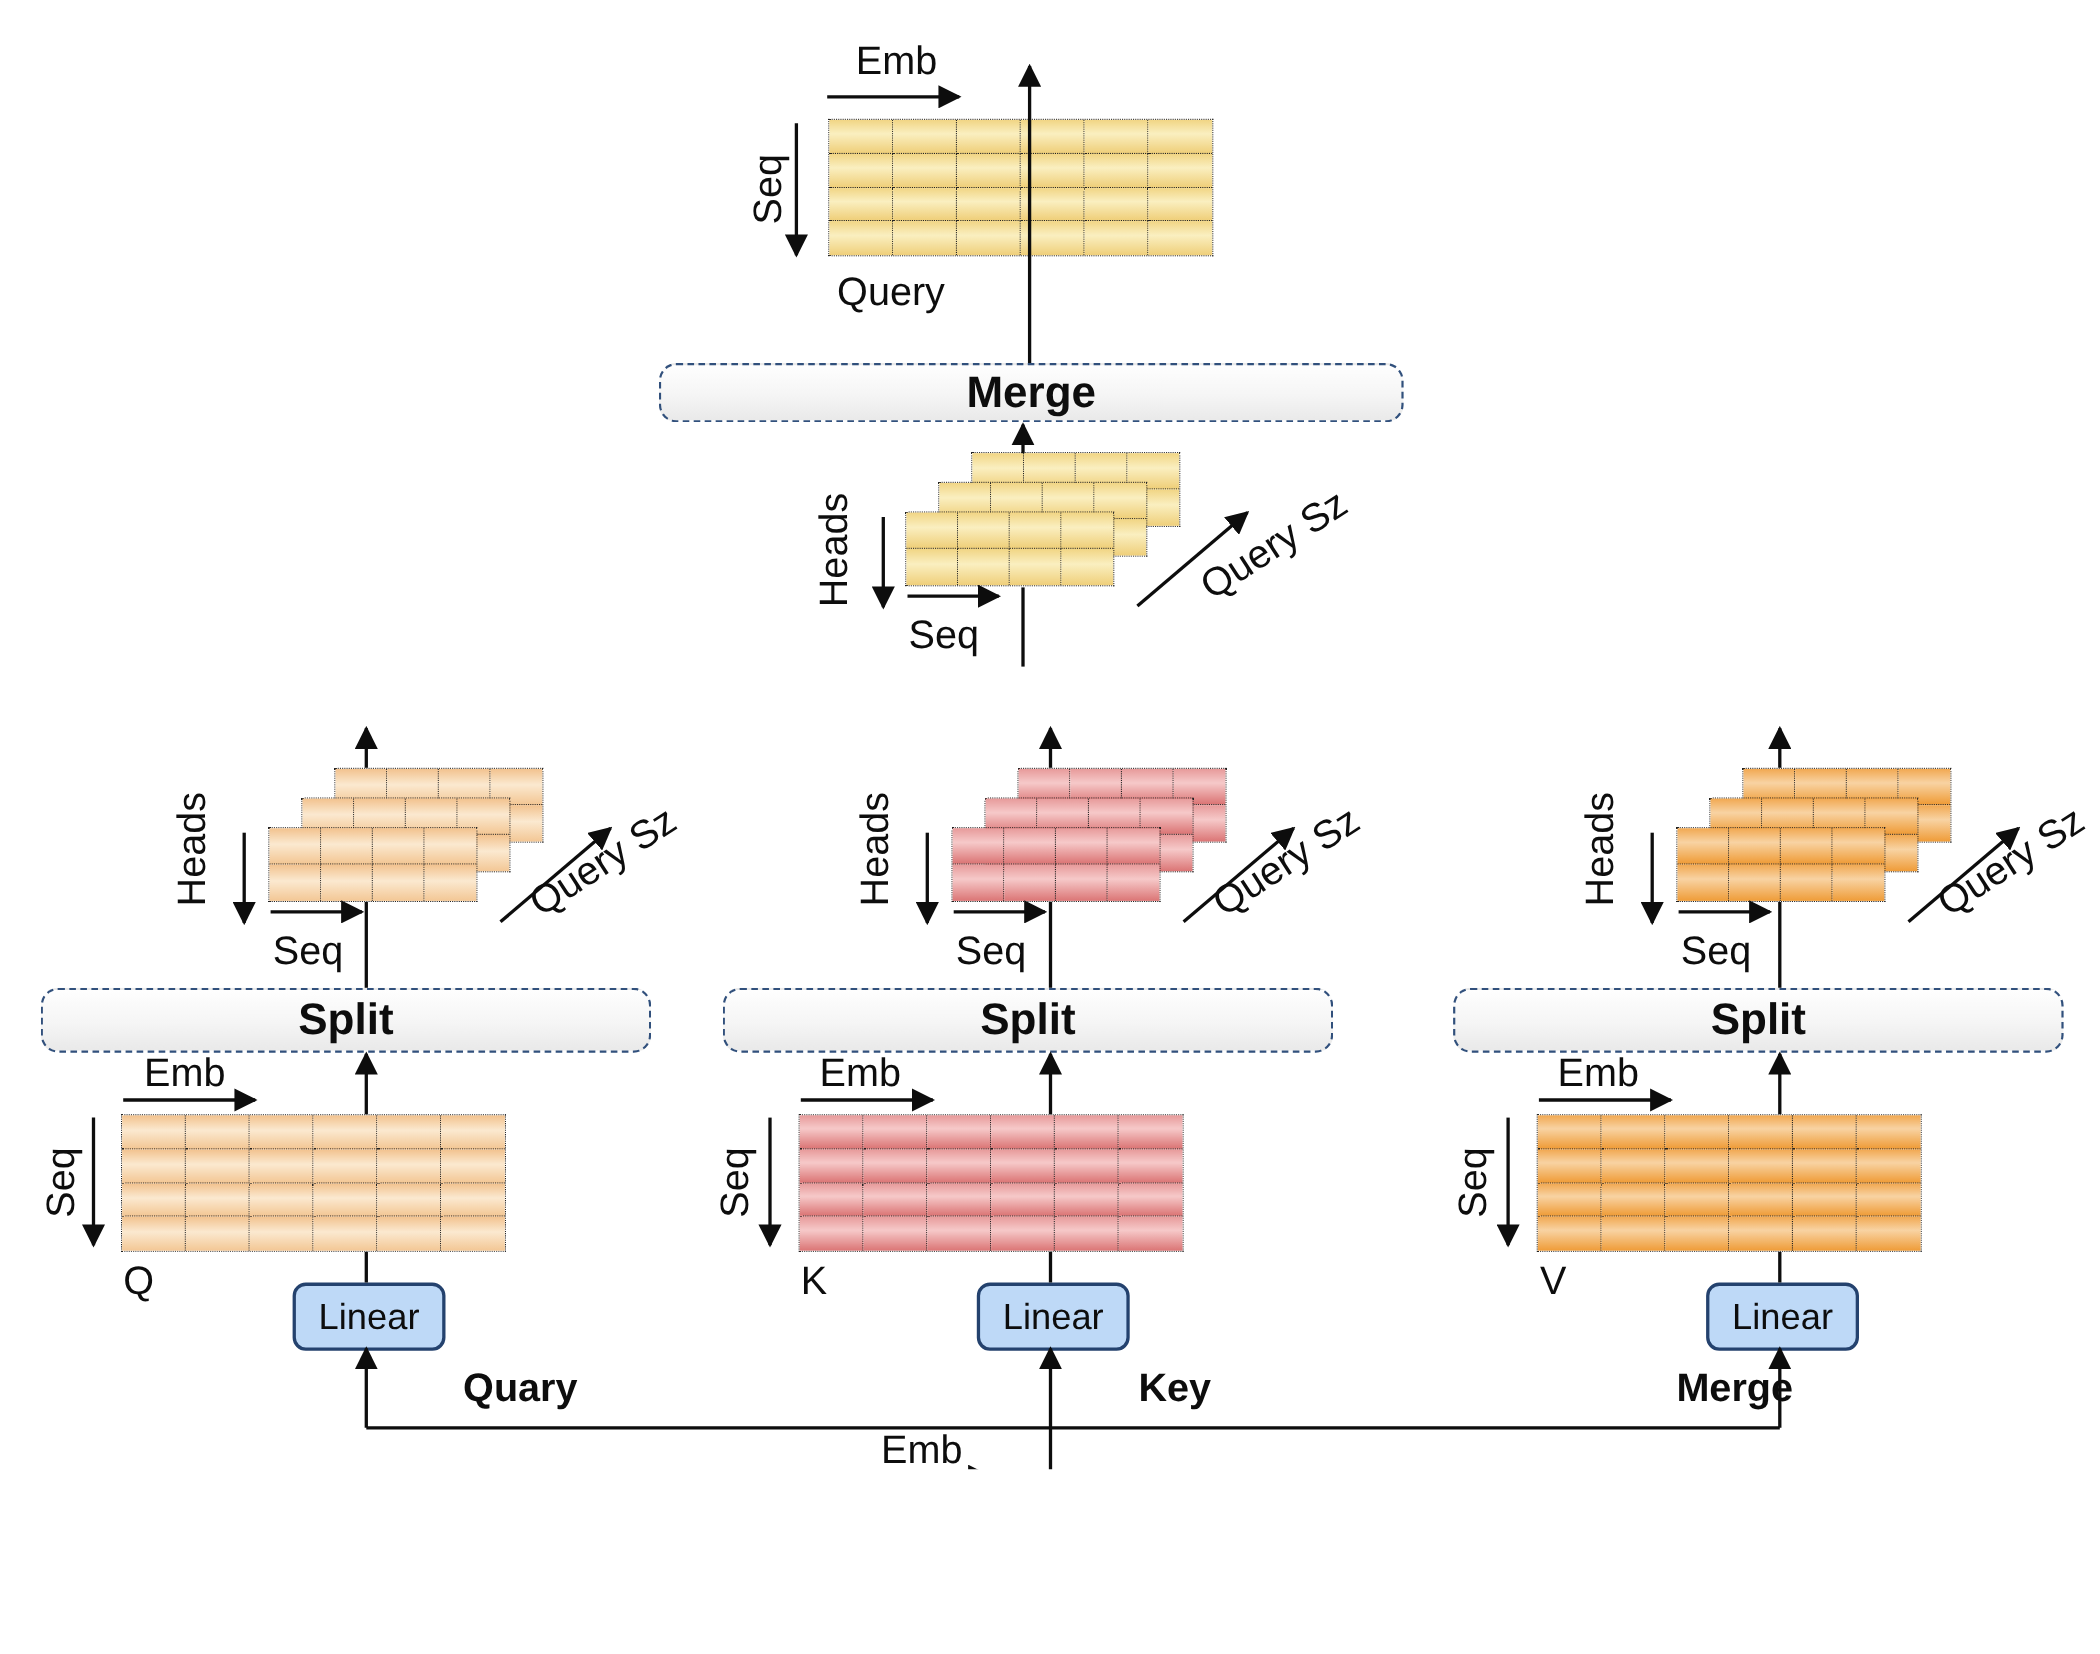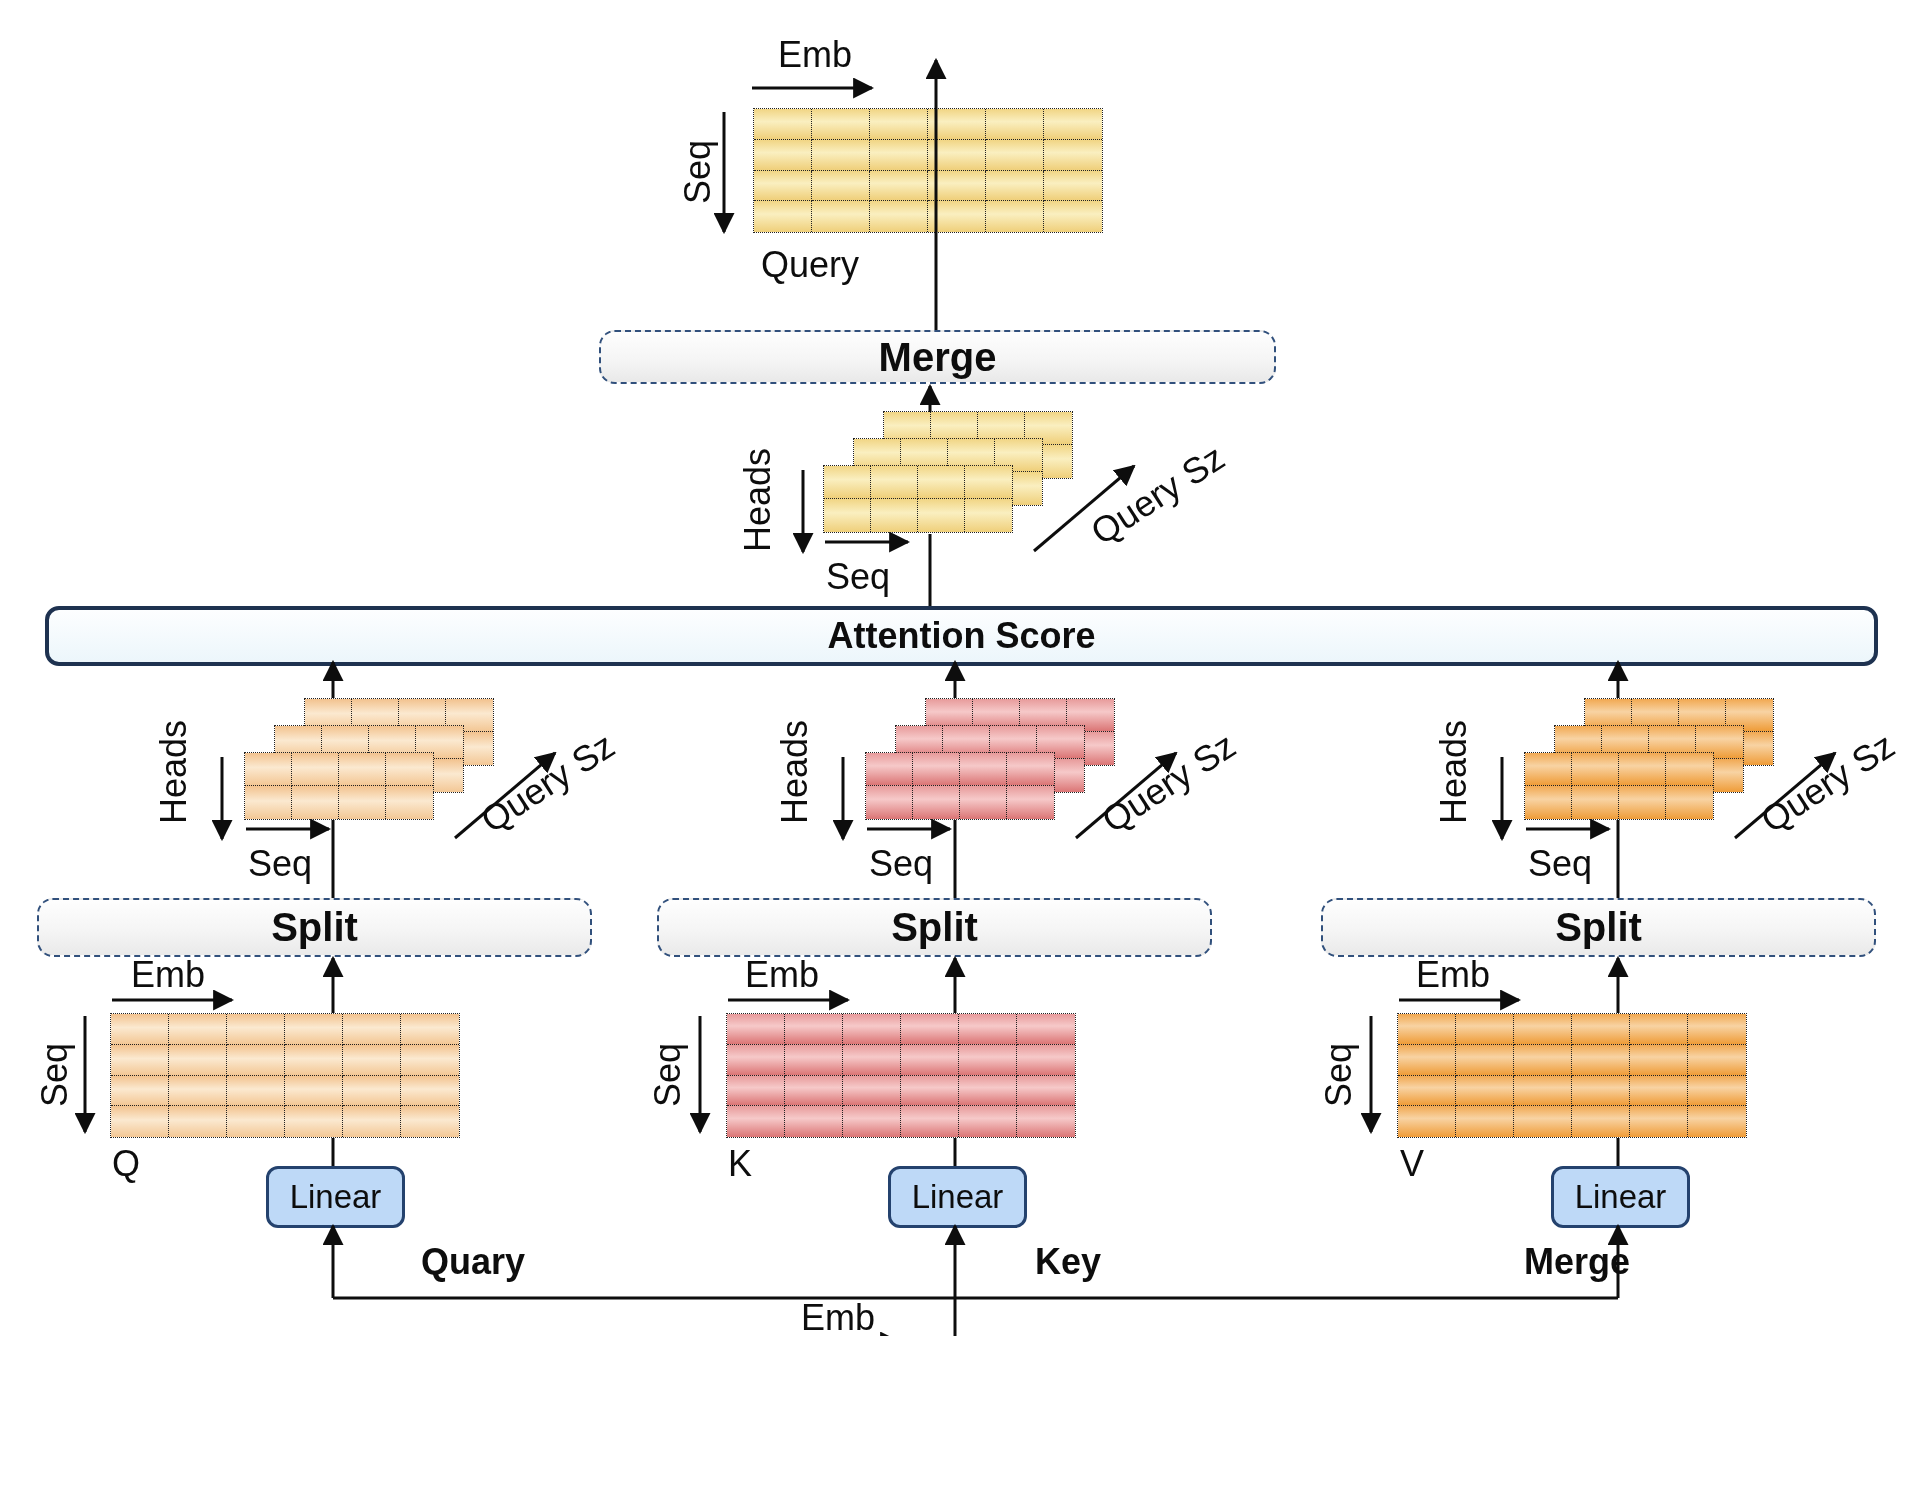--- a/index.html
+++ b/index.html
@@ -105,21 +105,20 @@
         <div class="cell"></div>
         <div class="cell"></div>
         <div class="cell"></div>
         <div class="cell"></div>
       </div>
   </div>
   <div class="lbl vert" style="left:758px;top:500px;">Heads</div>
   <div class="lbl" style="left:858px;top:577px;">Seq</div>
   <div class="lbl diag" style="left:1158px;top:495px;">Query Sz</div>
 
-  <div class="bar" style="left:45px;top:606px;width:1825px;height:52px;">Attention Score</div>
 
   <div class="stack" style="left:244px;top:698px;width:250px;height:122px;">
     <div class="matrix m4 peach layer l-back">
         <div class="cell"></div>
         <div class="cell"></div>
         <div class="cell"></div>
         <div class="cell"></div>
         <div class="cell"></div>
         <div class="cell"></div>
         <div class="cell"></div>

